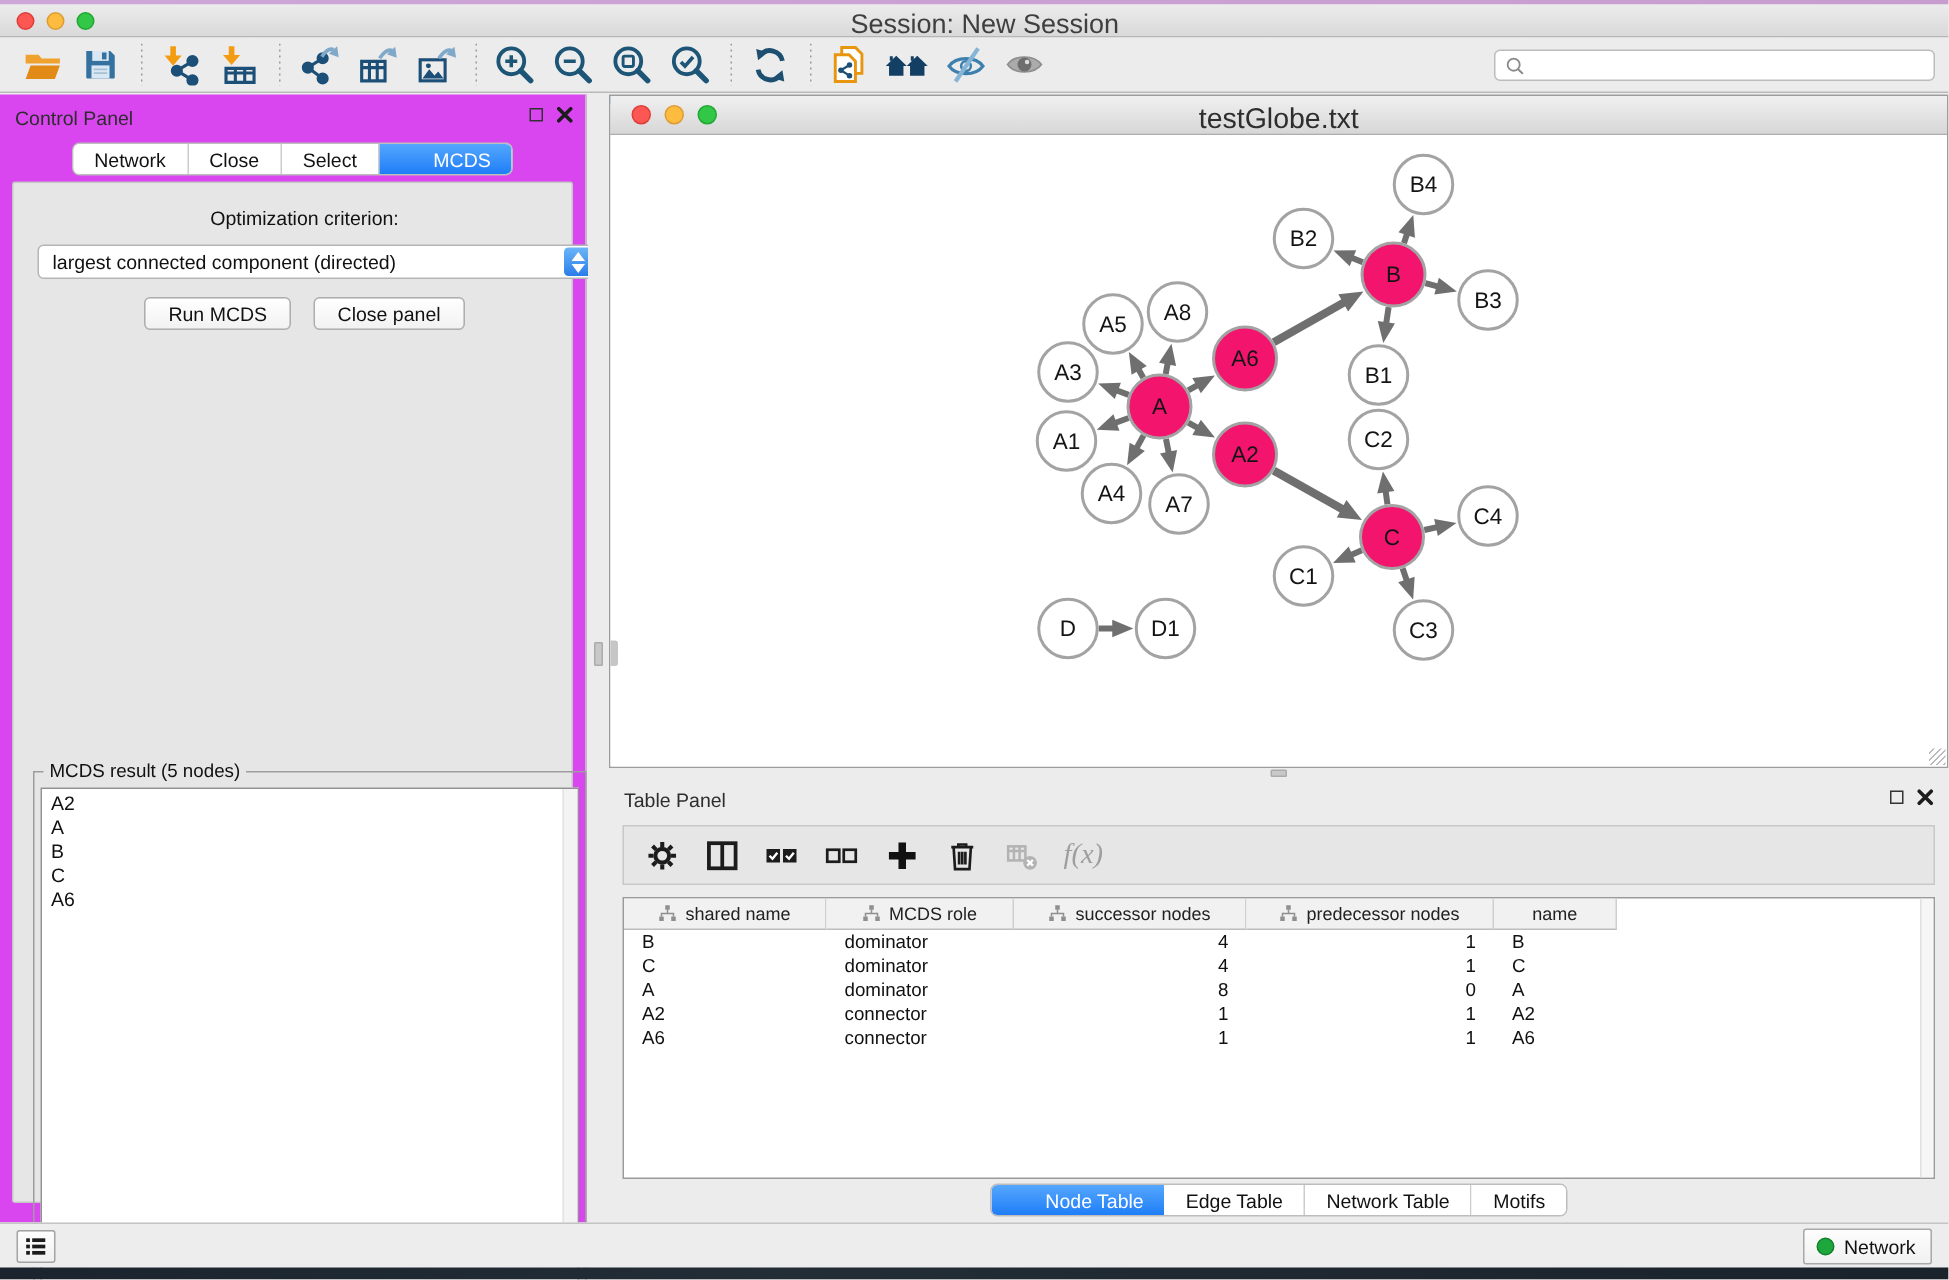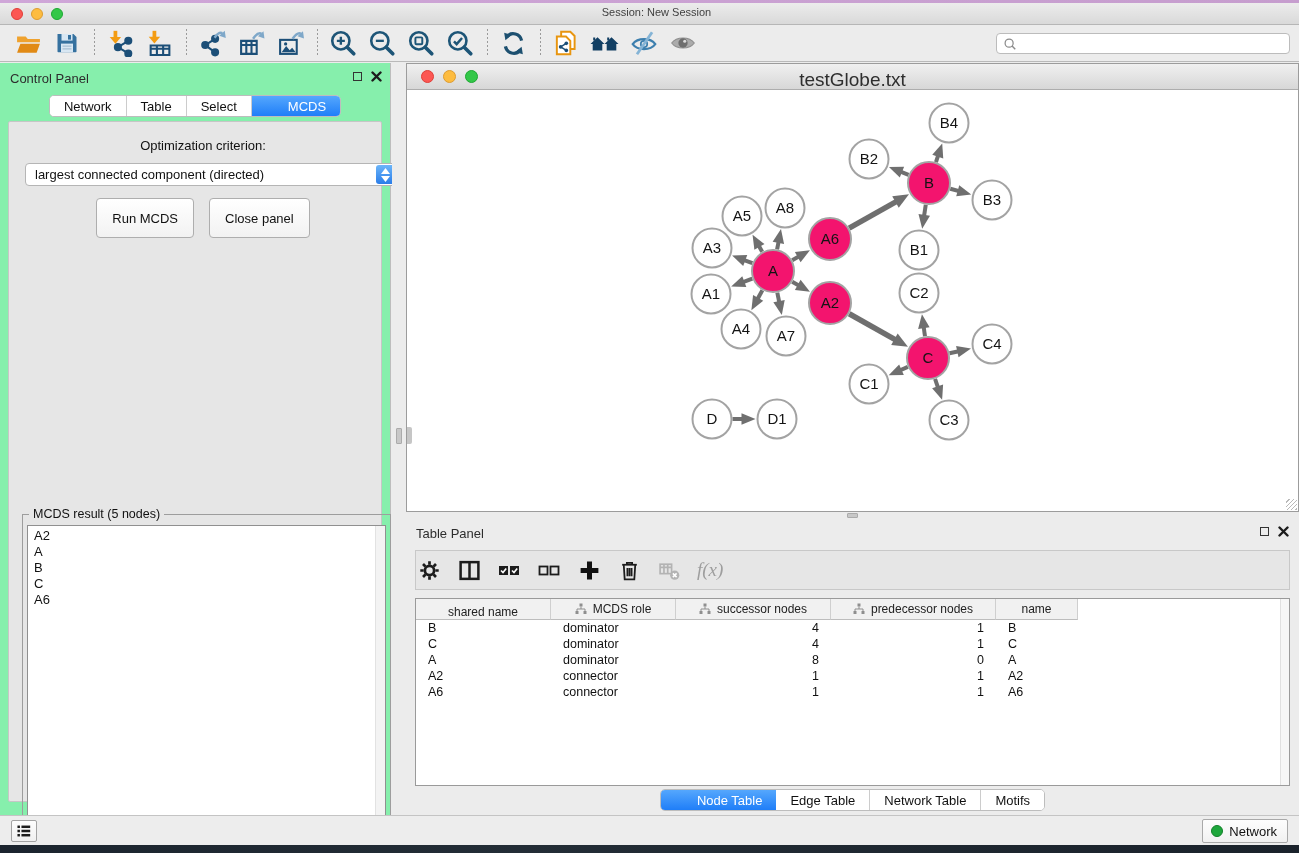--- a/index.html
+++ b/index.html
@@ -12,21 +12,21 @@
   
   .desktop-top { position:absolute; left:0; top:0; width:100%; height:3px;
     background:linear-gradient(90deg,#cfa6d8,#c69dce); }
   .desktop-bottom { position:absolute; left:0; bottom:0; width:100%; height:8px;
     background:linear-gradient(90deg,#1b242e,#232d36 40%,#1a222b); }
 
   
   .titlebar { position:absolute; left:0; top:3px; width:100%; height:22px;
     background:linear-gradient(#ececec,#d9d9d9); border-bottom:1px solid #b6b6b6; }
   .titlebar .title { position:absolute; left:2px; right:0; top:3px; text-align:center;
-    font-size:11px; color:#3f3f3f;padding-left:12px; }
+    font-size:18px; color:#3f3f3f;padding-left:12px; }
   .lights { position:absolute; left:11px; top:5px; display:flex; gap:8px; }
   .light { width:12px; height:12px; border-radius:50%; }
   .light.red { background:#fc5753; border:1px solid #df3e38; }
   .light.yellow { background:#fdbc40; border:1px solid #dd9c31; }
   .light.green { background:#33c748; border:1px solid #1da832; }
 
   
   .toolbar { position:absolute; left:0; top:25px; width:100%; height:37px;
     background:#ececec; border-bottom:1px solid #b9b9b9;
     display:flex; align-items:center; padding-left:13px; }
@@ -36,21 +36,21 @@
     background-image:linear-gradient(#9a9a9a 40%, transparent 40%);
     background-size:1px 4px; }
   .searchbox { position:absolute; right:9px; top:8px; width:294px; height:21px;
     background:#fff; border:1px solid #bcbcbc; border-radius:4px;
     display:flex; align-items:center; padding-left:6px; }
   .searchbox input { border:none; outline:none; flex:1; font-size:12px;
     font-family:"Liberation Sans",sans-serif; background:transparent; margin-left:4px; }
 
   
   .control-panel { position:absolute; left:0; top:63px; width:391px; bottom:38px;
-    background:#86efac; border-right:1px solid #bdbdbd; }
+    background:#d946ef; border-right:1px solid #bdbdbd; }
   .panel-header { position:relative; height:28px; }
   .panel-header .ph-title { position:absolute; left:10px; top:8px; font-size:13px; color:#2d2d2d; }
   .ph-icons { position:absolute; right:8px; top:8px; display:flex; gap:9px; align-items:center; }
   .float-box { width:9px; height:9px; border:1.6px solid #333; display:inline-block; cursor:pointer; }
   .tabs-row { position:absolute; left:0; right:0; top:32px; display:flex; justify-content:center; }
   .seg-control { display:flex; border:1px solid #bdbdbd; border-radius:5px; overflow:hidden;
     background:#fff; height:22px; }
   .seg { padding:0 14px; font-size:13px; color:#111; display:flex; align-items:center;
     border-right:1px solid #cccccc; cursor:pointer; background:#fff; }
   .seg:last-child { border-right:none; }
@@ -59,21 +59,21 @@
     background:#e6e6e6; border:1px solid #c6c6c6; border-radius:2px;padding-left:16px; }
   .opt-label { margin-top:16px; text-align:center; font-size:13px; color:#111; }
   .select { width:372px; height:23px; margin:10px auto 0; background:#fff;
     border:1px solid #b5b5b5; border-radius:4px; position:relative; display:flex;
     align-items:center; padding-left:9px; cursor:pointer; }
   .select .sel-text { font-size:13px; color:#111; }
   .stepper { position:absolute; right:1px; top:1px; bottom:1px; width:19px; border-radius:3px;
     background:linear-gradient(#6cb5f9,#2a7de9); display:flex; flex-direction:column;
     align-items:center; justify-content:center; gap:2px; }
   .btn-row { display:flex; justify-content:center; gap:15px; margin-top:12px; }
-  .mac-btn { height:40px; padding:0 15px; background:linear-gradient(#ffffff,#f2f2f2);
+  .mac-btn { height:22px; padding:0 15px; background:linear-gradient(#ffffff,#f2f2f2);
     border:1px solid #aeaeae; border-radius:4px; font-size:13px; color:#111;
     font-family:"Liberation Sans",sans-serif; cursor:pointer; }
   .result-fieldset { position:absolute; left:13px; width:369px; top:392px; height:346px;
     border:1px solid #9d9d9d; }
   .result-legend { position:absolute; left:6px; top:-8px; background:#e6e6e6;
     padding:0 4px; font-size:12.5px; color:#111; }
   .result-list { position:absolute; left:4px; right:4px; top:10px; bottom:4px;
     background:#fff; border:1px solid #909090; overflow:hidden; }
   .result-items { padding:2px 6px; font-size:13px; color:#111; line-height:16px; }
   .result-scroll { position:absolute; right:0; top:0; bottom:0; width:10px;
@@ -102,21 +102,21 @@
 
   
   .h-divider { position:absolute; left:406px; right:0; top:513px; height:5px; background:#ececec; }
   .h-handle { position:absolute; left:441px; top:0; width:11px; height:5px;
     background:#c8c8c8; border:1px solid #ababab; border-radius:1px; }
 
   
   .table-panel { position:absolute; left:406px; right:0; top:518px; bottom:38px; background:#ececec; }
   .tp-toolbar { position:absolute; left:9px; right:9px; top:32px; height:40px;
     background:#e6e6e6; border:1px solid #c8c8c8; display:flex; align-items:center;
-    padding-left:1px; gap:16px; }
+    padding-left:13px; gap:16px; }
   .tp-toolbar .tbi { width:24px; height:24px; display:flex; align-items:center;
     justify-content:center; cursor:pointer; }
   .fx-label { font-family:"Liberation Serif", serif; font-style:italic; font-size:19px;
     color:#9e9e9e; cursor:default; }
   .data-table { position:absolute; left:9px; right:9px; top:80px; height:188px;
     background:#fff; border:1px solid #9a9a9a; overflow:hidden; }
   .thead { display:flex; height:21px; }
   .th { background:#f1f1f1; border-right:1px solid #cfcfcf; border-bottom:1px solid #bdbdbd;
     display:flex; align-items:center; justify-content:center; gap:6px; font-size:12px;
     color:#222; cursor:pointer; }
@@ -317,21 +317,21 @@
     <span class="ph-icons">
       <span class="float-box"></span>
       <svg width="11" height="11" viewBox="0 0 11 11" style="cursor:pointer">
           <path d="M1.5 1.5l8 8M9.5 1.5l-8 8" stroke="#1c1c1c" stroke-width="2.4" stroke-linecap="round"></path>
         </svg>
     </span>
   </div>
   <div class="tabs-row">
     <div class="seg-control">
       <span class="seg">Network</span>
-      <span class="seg">Table</span>
+      <span class="seg">Close</span>
       <span class="seg">Select</span>
       <span class="seg active">MCDS</span>
     </div>
   </div>
   <div class="cp-content">
     <div class="opt-label">Optimization criterion:</div>
     <div class="select">
       <span class="sel-text">largest connected component (directed)</span>
       <span class="stepper">
         <svg width="9" height="6" viewBox="0 0 9 6">
@@ -527,21 +527,21 @@
             <path d="M2 8h11M5.7 5v9M9.3 5v9"></path>
           </g>
           <circle cx="16" cy="15.5" r="4.4" fill="#b3b3b3"></circle>
           <path d="M14.2 13.7l3.6 3.6M17.8 13.7l-3.6 3.6" stroke="#fff" stroke-width="1.5"></path>
         </svg>
     </span>
     <span class="fx-label">f(x)</span>
   </div>
   <div class="data-table">
     <div class="thead" id="table-head">
-        <div class="th" style="width: 135px; flex-direction: column;">
+        <div class="th" style="width: 135px;">
           <svg width="12" height="12" viewBox="0 0 12 12">
             <g fill="#8f8f8f">
               <rect x="4.5" y="0.5" width="3" height="3"></rect>
               <rect x="0.5" y="8" width="3" height="3"></rect>
               <rect x="8.5" y="8" width="3" height="3"></rect>
             </g>
             <path d="M6 3.5V6M2 8V6h8v2" stroke="#8f8f8f" fill="none"></path>
           </svg>
           <span>shared name</span>
         </div>

